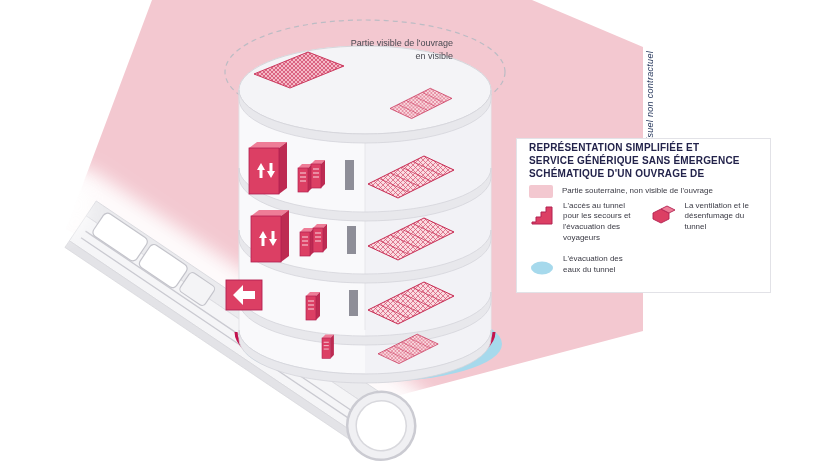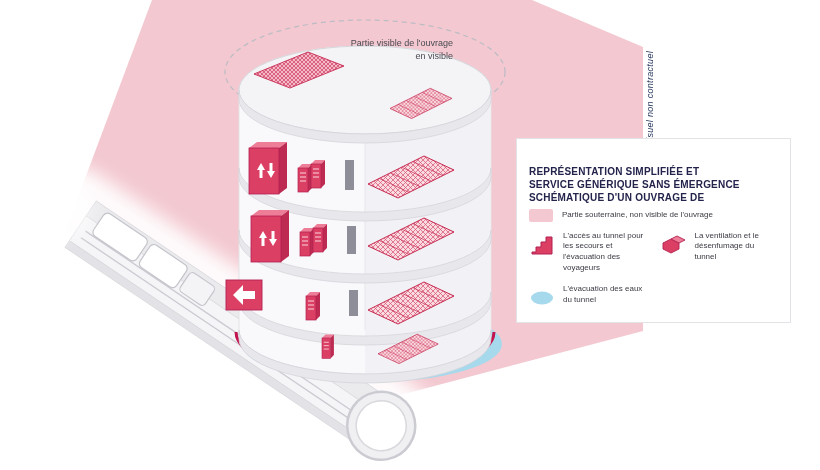--- a/index.html
+++ b/index.html
@@ -3,26 +3,26 @@
 <meta charset="utf-8">
 <style>
   html,body{margin:0;padding:0;background:#ffffff;}
   body{width:820px;height:470px;overflow:hidden;font-family:"Liberation Sans",sans-serif;}
   .stage{position:relative;width:820px;height:470px;background:#ffffff;overflow:hidden;}
   svg.scene{position:absolute;left:0;top:0;}
   .surface-label{position:absolute;left:283px;top:37px;width:170px;text-align:right;
     font-size:9px;line-height:1.4;color:#4a4a52;}
   .watermark{position:absolute;left:645px;top:34px;height:112px;writing-mode:vertical-rl;
     transform:rotate(180deg);font-size:9px;font-style:italic;color:#1f3056;letter-spacing:.3px;}
-  .legend{position:absolute;left:516px;top:138px;width:275px;box-sizing:border-box;
-    background:#ffffff;border:1px solid #e2e2e7;padding:26px 12px 12px;}
+  .legend{position:absolute;left:516px;top:138px;width:255px;box-sizing:border-box;
+    background:#ffffff;border:1px solid #e2e2e7;padding:2px 12px 12px;}
   .legend-title{font-size:10px;font-weight:bold;color:#23234b;line-height:1.32;letter-spacing:.2px;}
   .legend-row1{display:flex;align-items:center;gap:9px;margin-top:4px;}
   .swatch{width:24px;height:13px;background:#f3c8d0;border-radius:2px;flex:0 0 auto;}
-  .legend-grid{display:grid;grid-template-columns:1fr 1fr;column-gap:14px;row-gap:10px;margin-top:9px;}
+  .legend-grid{display:grid;grid-template-columns:1fr 1fr;column-gap:14px;row-gap:10px;margin-top:3px;}
   .legend-item{display:flex;gap:8px;align-items:flex-start;}
   .legend-item svg{flex:0 0 auto;}
   .legend-text{font-size:8px;color:#3a3a44;line-height:1.35;}
 </style>
 </head>
 <body>
 
 <div class="stage">
 
   <svg class="scene" width="820" height="470" viewBox="0 0 820 470">

